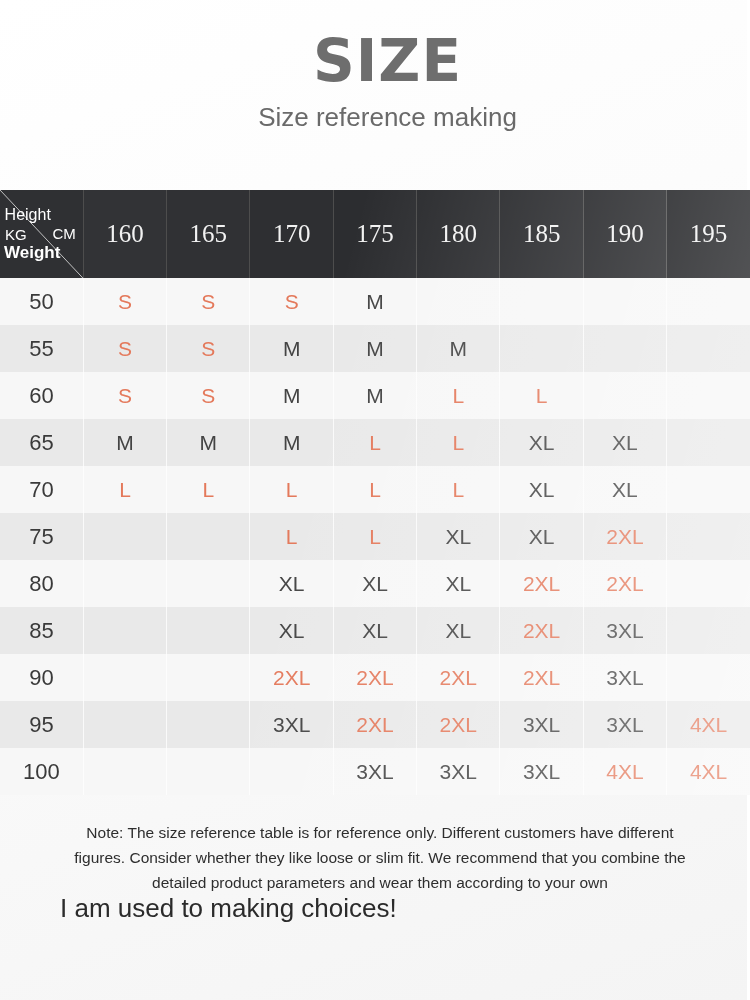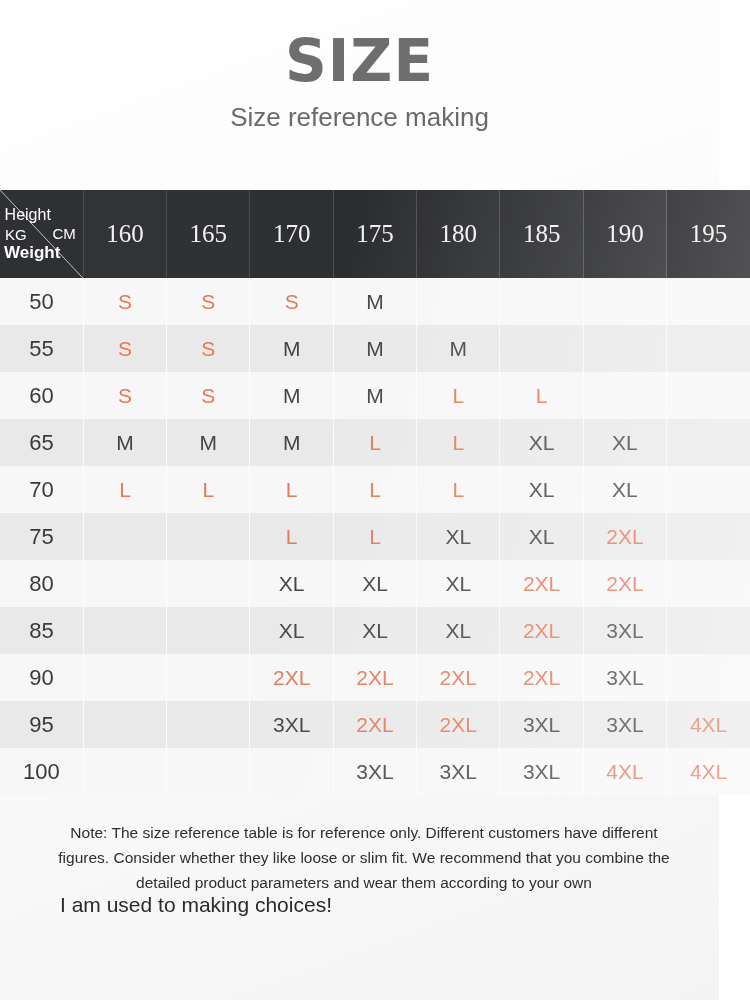--- a/index.html
+++ b/index.html
@@ -12,20 +12,21 @@
     background: #ffffff;
     font-family: "Liberation Sans", sans-serif;
     overflow: hidden;
     position: relative;
   }
   .page {
     width: 719px;
     height: 1000px;
     position: relative;
     background: linear-gradient(160deg, #ffffff 0%, #fbfbfb 45%, #f4f4f4 100%);
+    padding-left: 28px;
   }
 
   
   .title-block {
     padding-top: 32px;
     text-align: center;
   }
   .main-title {
     font-family: "DejaVu Sans", sans-serif;
     font-size: 58px;
@@ -153,35 +154,35 @@
     position: absolute;
     left: 0; top: 0;
     width: 750px; height: 100%;
     pointer-events: none;
     background: linear-gradient(105deg, rgba(255,255,255,0.0) 40%, rgba(255,255,255,0.35) 100%);
   }
 
   
   .note {
     position: absolute;
-    left: 44px;
+    left: 60px;
     top: 820px;
     width: 640px;
     text-align: center;
     font-family: "Liberation Sans", sans-serif;
     font-size: 15.5px;
     line-height: 1.62;
     color: #2e2e2e;
   }
   .overlay-line {
     position: absolute;
     left: 60px;
     top: 893px;
     font-family: "Liberation Sans", sans-serif;
-    font-size: 21px;
+    font-size: 26px;
     color: #2b2b2b;
     white-space: nowrap;
   }
 </style>
 </head>
 <body>
 
 <div class="page">
 
   <div class="title-block">

